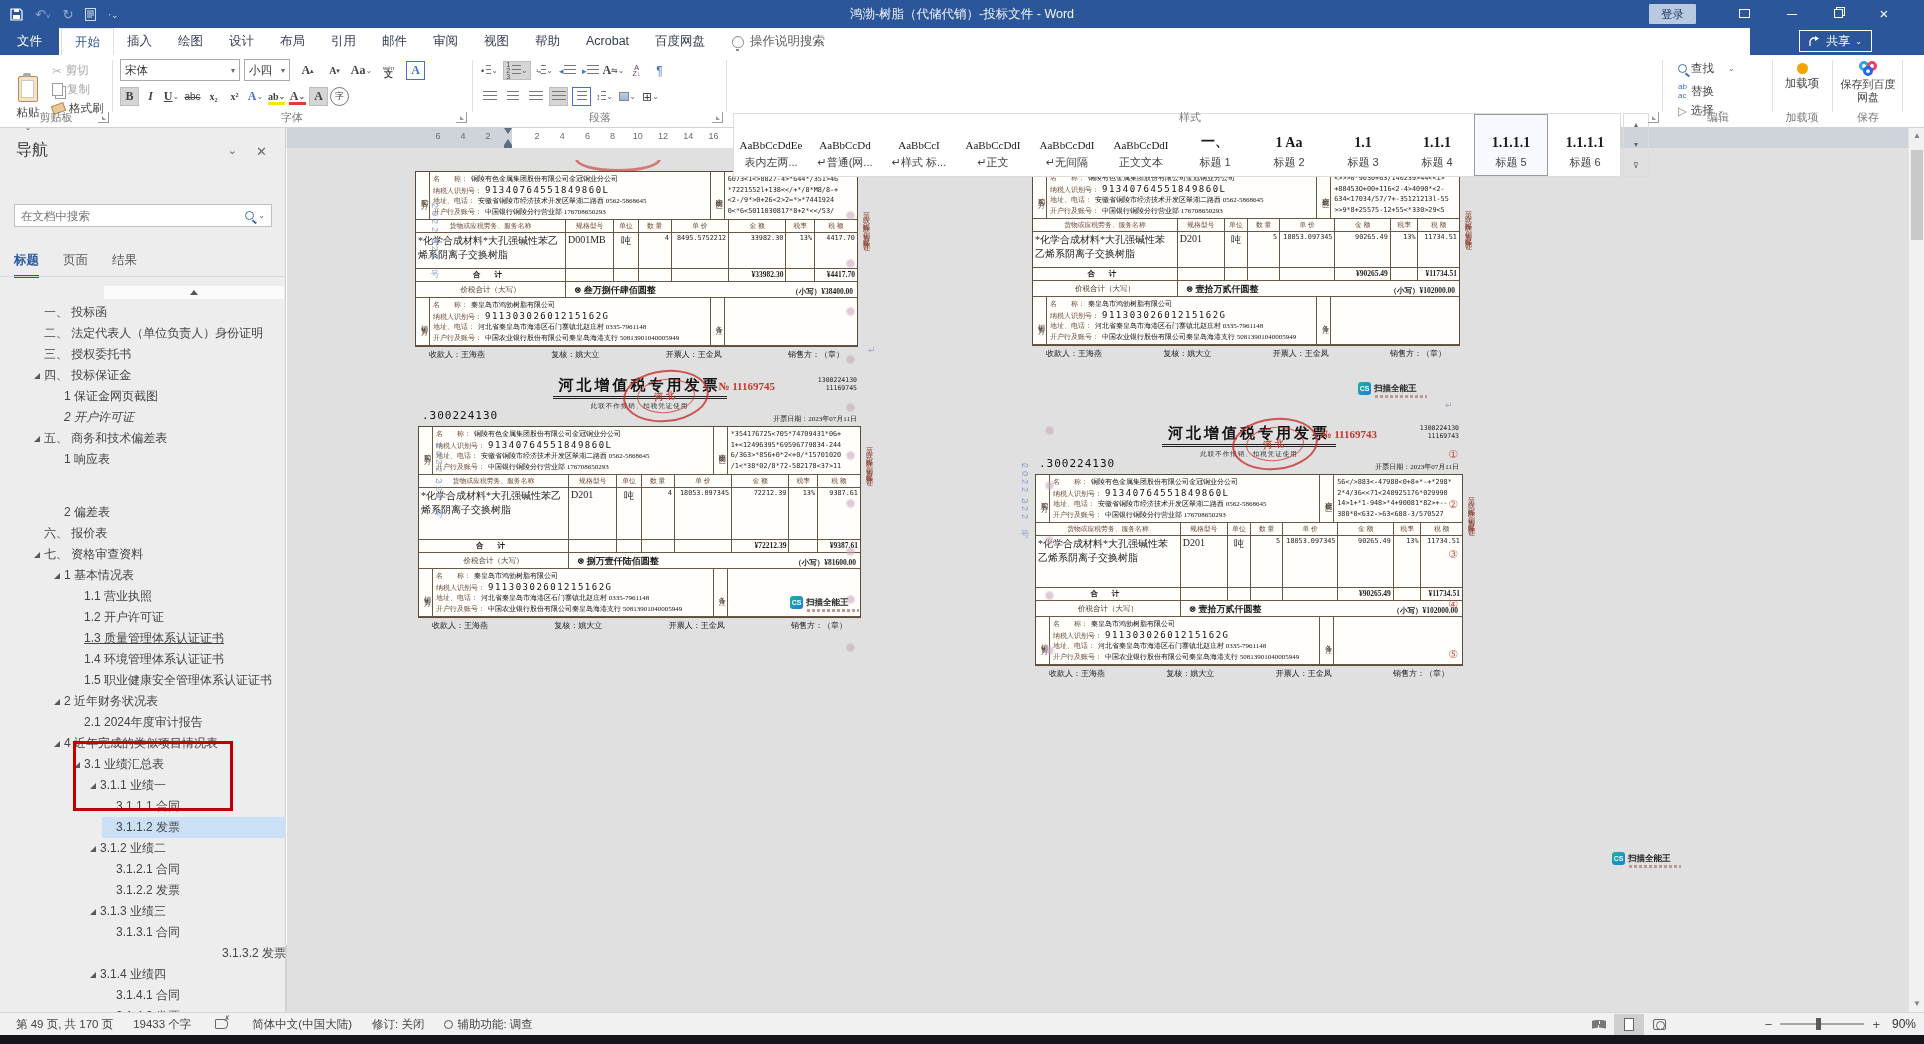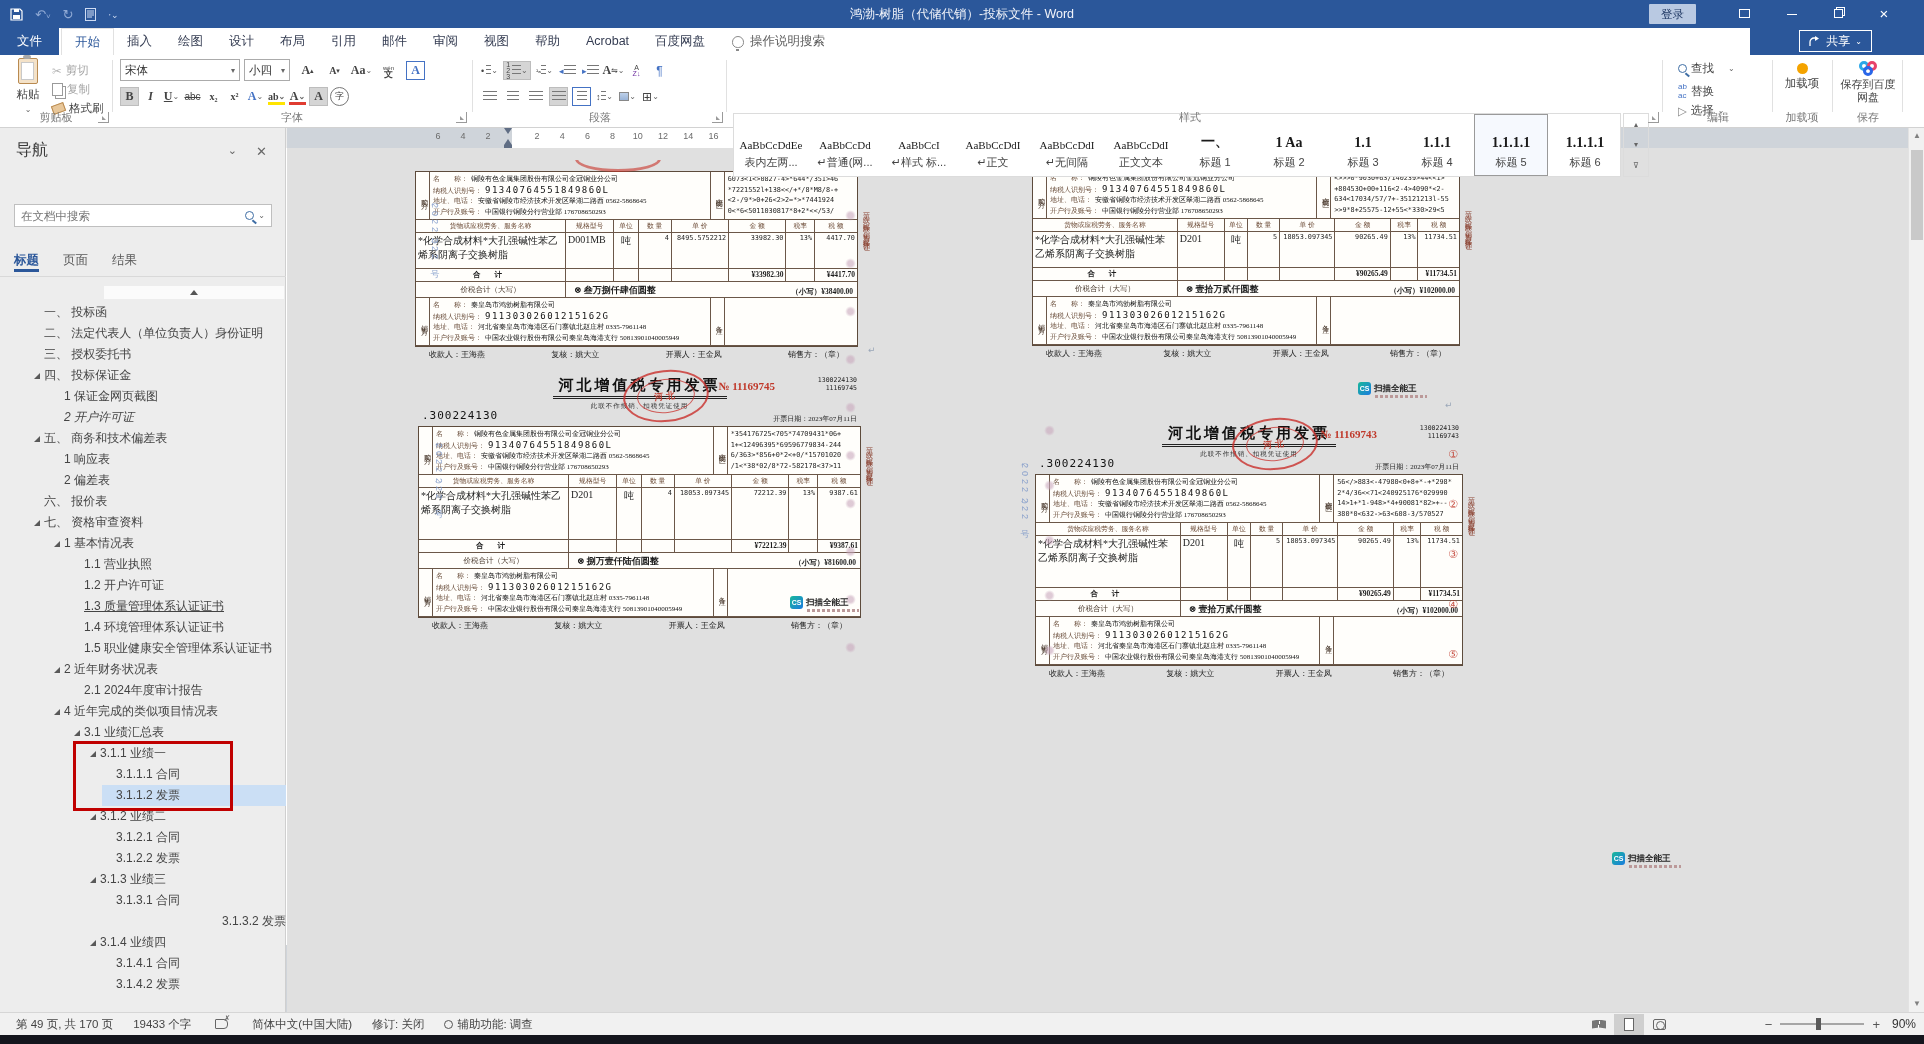--- a/index.html
+++ b/index.html
@@ -65,21 +65,21 @@
   .baidu-ic i{position:absolute;border-radius:50%;border:3px solid #2aa7e8;width:10px;height:10px}
   .baidu-ic i:nth-child(2){left:8px;border-color:#e8426a}
   .baidu-ic i:nth-child(3){left:4px;top:5px;border-color:#2a66e8}
   
   .navpane{position:absolute;left:0;top:128px;width:286px;height:884px;background:#ededed;border-right:1px solid #cfcfcf;z-index:20}
   .nav-title{position:absolute;left:16px;top:12px;font-size:16px;color:#3b3b3b}
   .nav-hbtn{position:absolute;top:16px;color:#666;font-size:11px}
   .nav-search{position:absolute;left:14px;top:76px;width:258px;height:23px;background:#fff;border:1px solid #bfbfbf;display:flex;align-items:center}
   .nav-search input{flex:1;border:0;outline:0;font-size:11.5px;color:#444;padding:0 6px;background:transparent;font-family:inherit}
   .nav-tabs{position:absolute;left:14px;top:124px;display:flex;gap:24px;font-size:12.5px}
-  .nav-tab{color:#595959;}
+  .nav-tab{color:#595959;padding-bottom:6px}
   .nav-tab.on{color:#2b579a;font-weight:bold;border-bottom:3px solid #2b579a}
   .nav-sep{position:absolute;left:0;top:148px;width:286px;height:1px;background:#d9d9d9}
   .jumpbar{position:absolute;left:104px;top:158px;width:180px;height:13px;background:#fbfbfb;display:flex;align-items:center;justify-content:center}
   .jumpbar i{border-left:4px solid transparent;border-right:4px solid transparent;border-bottom:5px solid #555}
   .navlist{position:absolute;left:0;top:174px;width:286px}
   .nav-item{height:21px;line-height:21px;font-size:12px;color:#444;display:flex;align-items:center;white-space:nowrap;overflow:hidden}
   .nav-item .tri{width:14px;flex:0 0 14px;display:inline-flex;justify-content:center}
   .nav-item .tri i{width:0;height:0;border-left:6px solid transparent;border-bottom:6px solid #595959}
   .nav-item.sel{background:#cbdff5}
   .redbox{position:absolute;left:73px;top:613px;width:160px;height:70px;border:3px solid #c00000;z-index:5;pointer-events:none}
@@ -239,21 +239,21 @@
         <path d="M1 10V6a4 4 0 014-4h3" fill="none" stroke="#fff" stroke-width="1.3"></path>
         <path d="M6 0l4 2.5L6 5z" fill="#fff"></path>
       </svg>
     <span>共享</span>
       <span style="font-size:8px">⌄</span>
   </div>
 </div>
 
 <div class="ribbon">
 
-  <div class="bigbtn" style="left:8px;top:3px;width:40px">
+  <div class="bigbtn" style="left:8px;top:21px;width:40px">
     <span class="clip-board"></span>
     <span>粘贴</span>
       <span class="carr">⌄</span>
   </div>
   <div class="smallrow gray" style="left:52px;top:8px">
       <span style="color:#b5b5b5">✂</span>
       <span>剪切</span>
     </div>
   <div class="smallrow gray" style="left:52px;top:27px">
       <span class="copy-ic"></span>
@@ -550,21 +550,21 @@
       <div class="nav-item" style="margin-left: 30px;">
         <span class="tri">
           <i></i>
         </span>
         <span>五、 商务和技术偏差表</span>
       </div>
       <div class="nav-item" style="margin-left: 50px;">
         <span class="tri"></span>
         <span>1 响应表</span>
       </div>
-      <div class="nav-item" style="margin-left: 50px;">
+      <div class="nav-item" style="margin-left: 50px; margin-top: 32px;">
         <span class="tri"></span>
         <span>2 偏差表</span>
       </div>
       <div class="nav-item" style="margin-left: 30px;">
         <span class="tri"></span>
         <span>六、 报价表</span>
       </div>
       <div class="nav-item" style="margin-left: 30px;">
         <span class="tri">
           <i></i>

